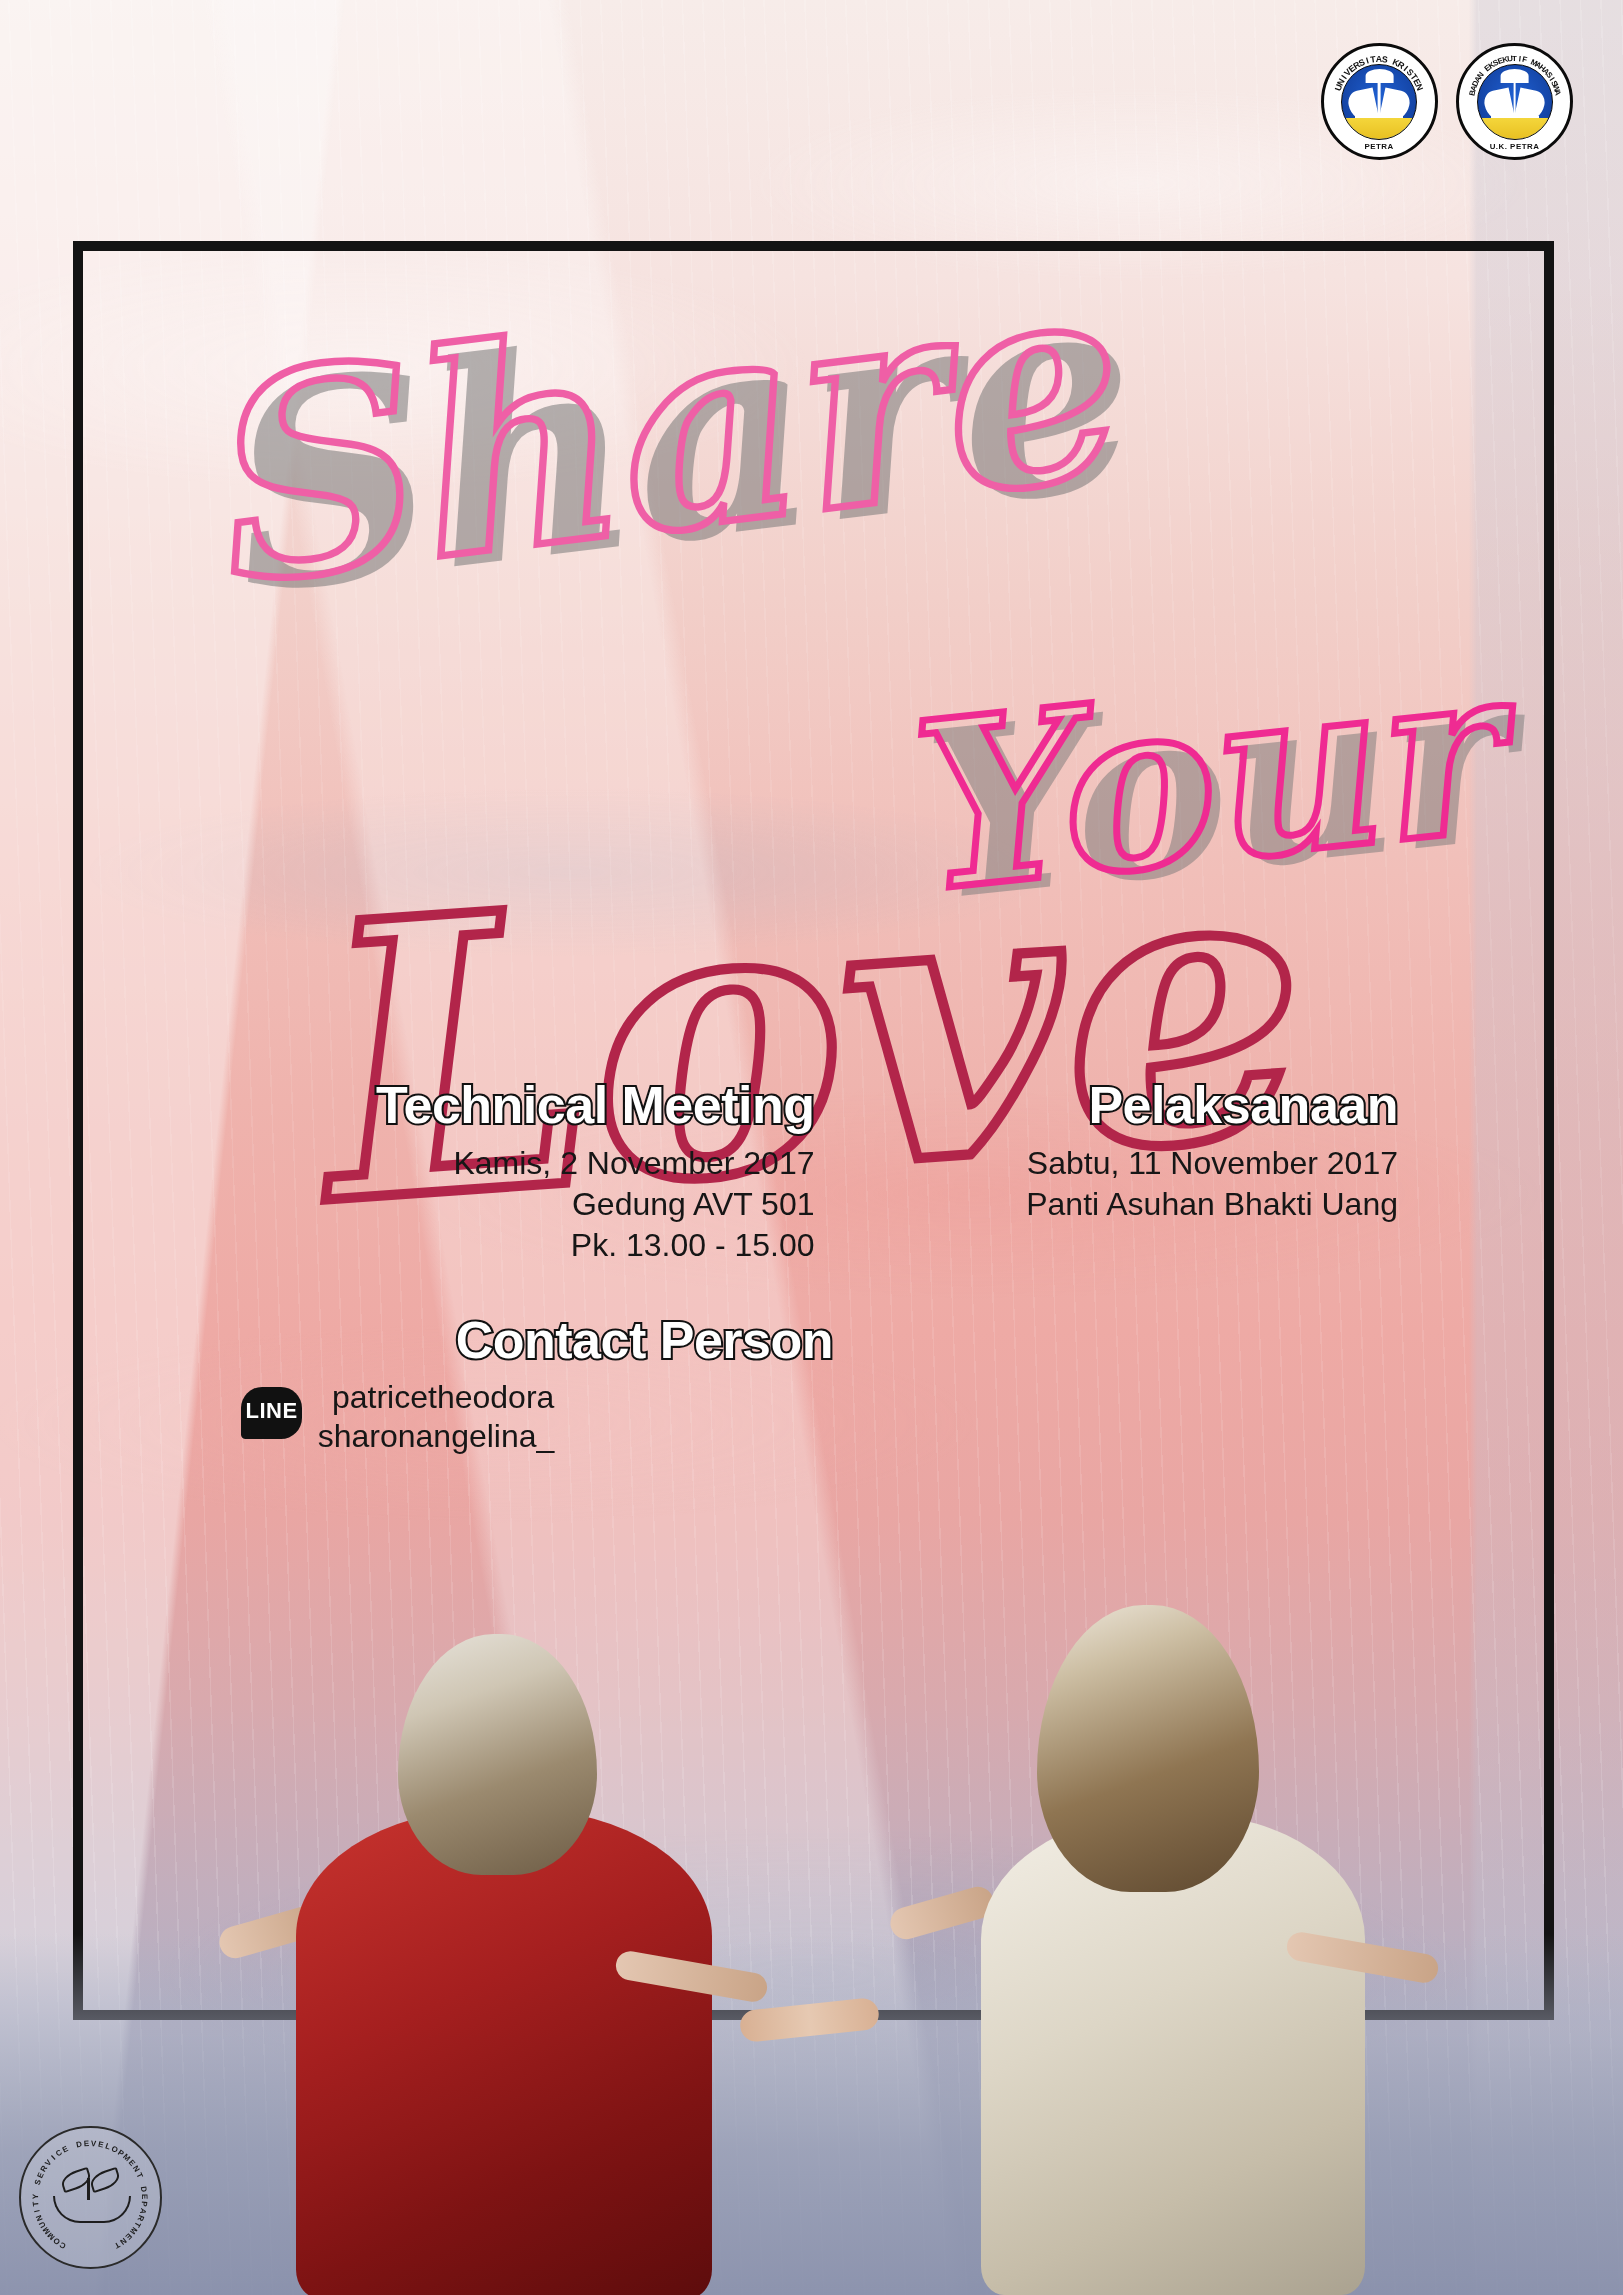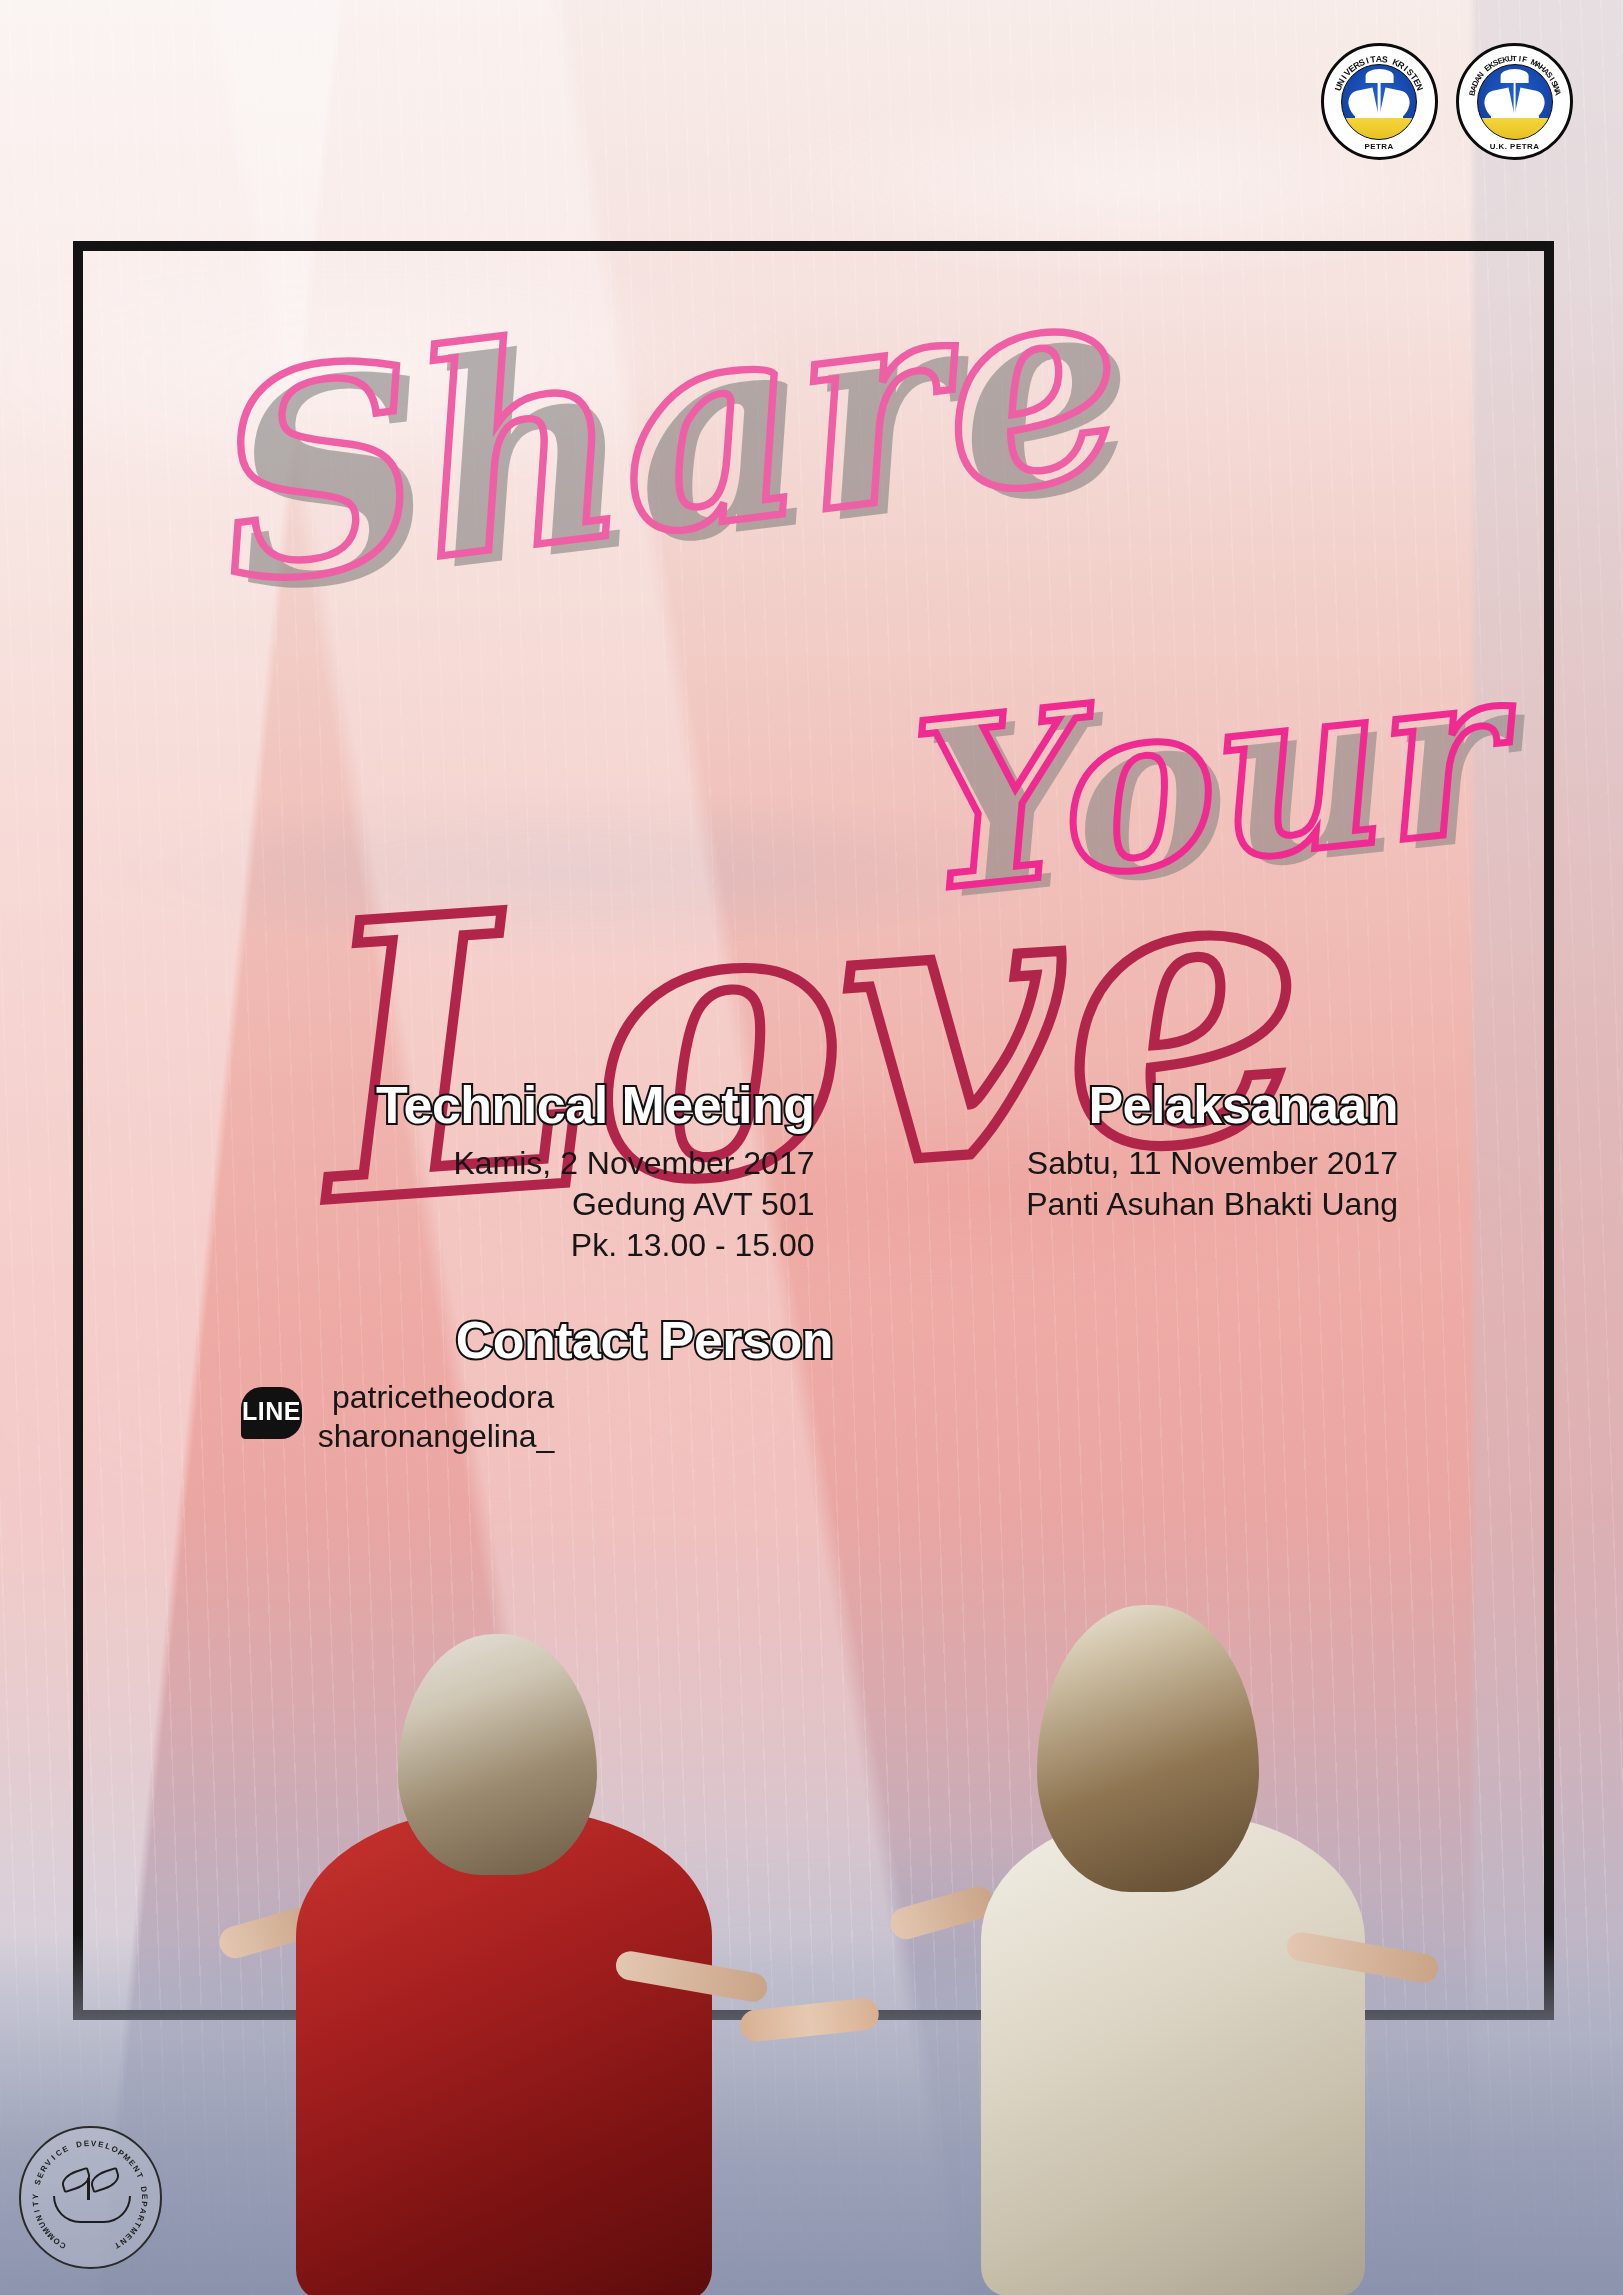--- a/index.html
+++ b/index.html
@@ -268,21 +268,21 @@
     margin-top: 8.3px;
   }
   .line-badge span {
     position: absolute;
     inset: 0;
     display: flex;
     align-items: center;
     justify-content: center;
     color: #ffffff;
     font-weight: bold;
-    font-size: 25px;
+    font-size: 22px;
     letter-spacing: 0.5px;
     padding-bottom: 2.8px;
   }
   .contact-ids .blk-line { line-height: 1.22; }
 
   
   .scene {
     position: absolute;
     left: 0; right: 0;
     bottom: 0;

